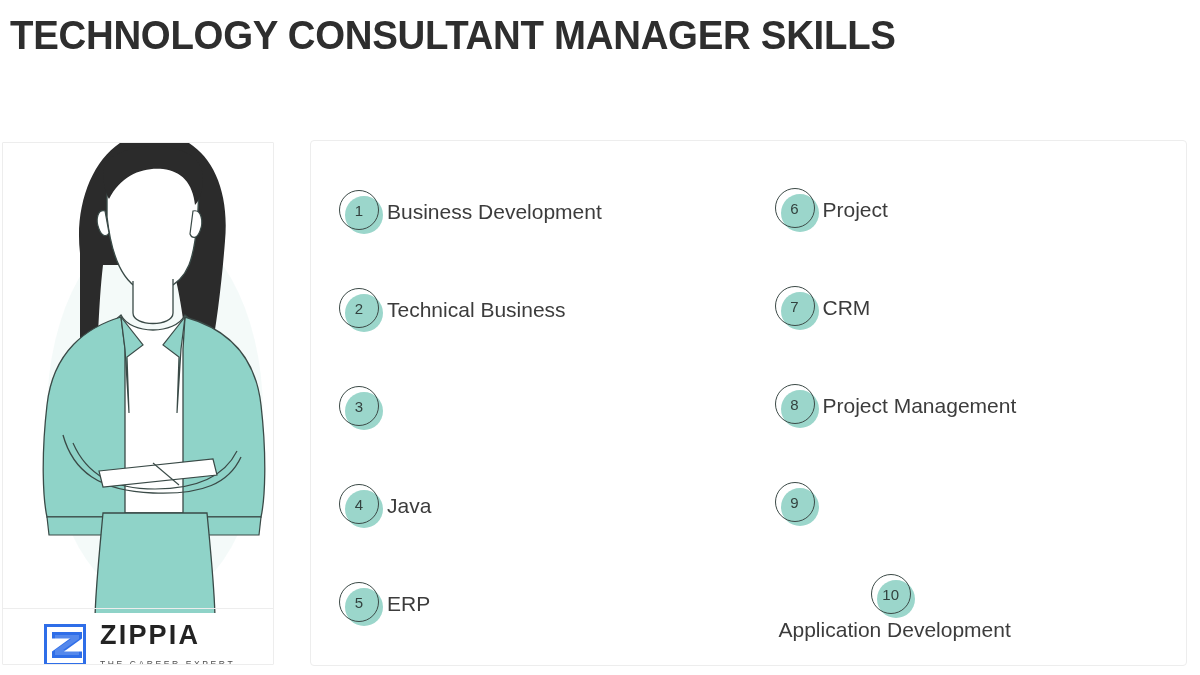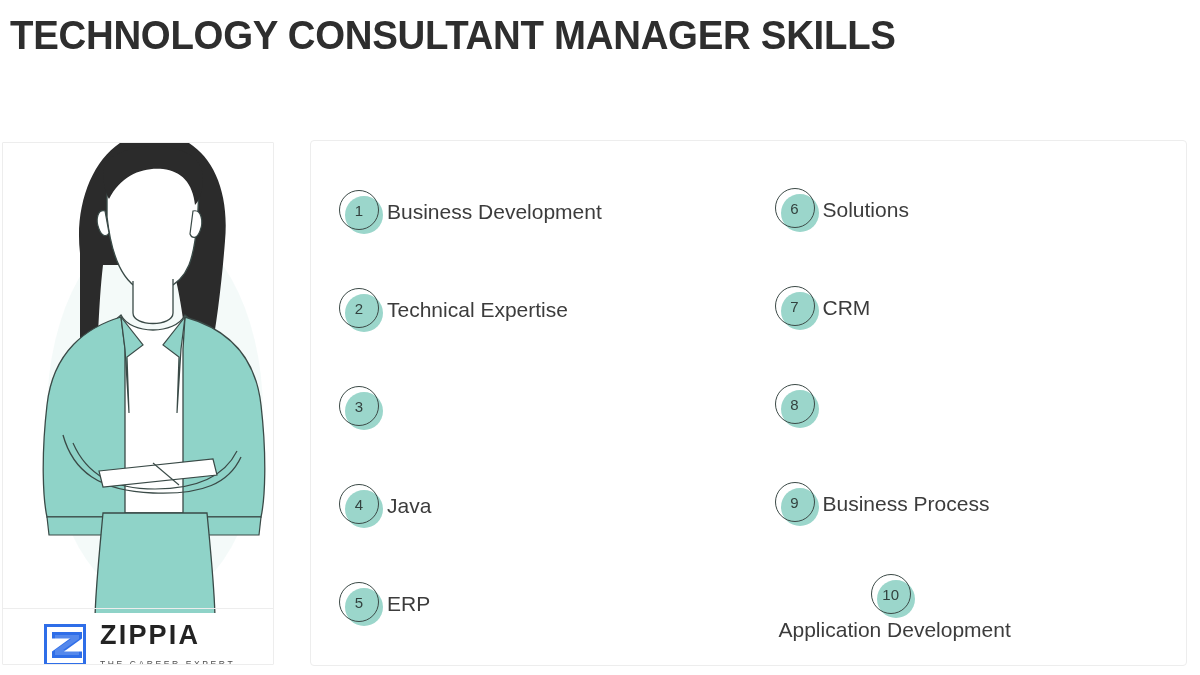--- a/index.html
+++ b/index.html
@@ -231,21 +231,21 @@
         </div>
         <span class="skill-label">Business Development</span>
       </div>
 
       <div class="skill-row" style="left:28px; top:141px;">
         <div class="badge">
           <span class="disc"></span>
           <span class="ring"></span>
           <span class="num">2</span>
         </div>
-        <span class="skill-label">Technical Expertise</span>
+        <span class="skill-label">Technical Business</span>
       </div>
 
       <div class="skill-row" style="left:28px; top:239px;">
         <div class="badge">
           <span class="disc"></span>
           <span class="ring"></span>
           <span class="num">3</span>
         </div>
       </div>
 
@@ -270,47 +270,47 @@
     </div>
 
     <div class="skills-col">
 
       <div class="skill-row" style="left:26px; top:41px;">
         <div class="badge">
           <span class="disc"></span>
           <span class="ring"></span>
           <span class="num">6</span>
         </div>
-        <span class="skill-label">Solutions</span>
+        <span class="skill-label">Project</span>
       </div>
 
       <div class="skill-row" style="left:26px; top:139px;">
         <div class="badge">
           <span class="disc"></span>
           <span class="ring"></span>
           <span class="num">7</span>
         </div>
         <span class="skill-label">CRM</span>
       </div>
 
       <div class="skill-row" style="left:26px; top:237px;">
         <div class="badge">
           <span class="disc"></span>
           <span class="ring"></span>
           <span class="num">8</span>
         </div>
+        <span class="skill-label">Project Management</span>
       </div>
 
       <div class="skill-row" style="left:26px; top:335px;">
         <div class="badge">
           <span class="disc"></span>
           <span class="ring"></span>
           <span class="num">9</span>
         </div>
-        <span class="skill-label">Business Process</span>
       </div>
 
       <div class="skill-row" style="left:26px; top:433px;flex-direction:column;">
         <div class="badge">
           <span class="disc"></span>
           <span class="ring"></span>
           <span class="num">10</span>
         </div>
         <span class="skill-label">Application Development</span>
       </div>

